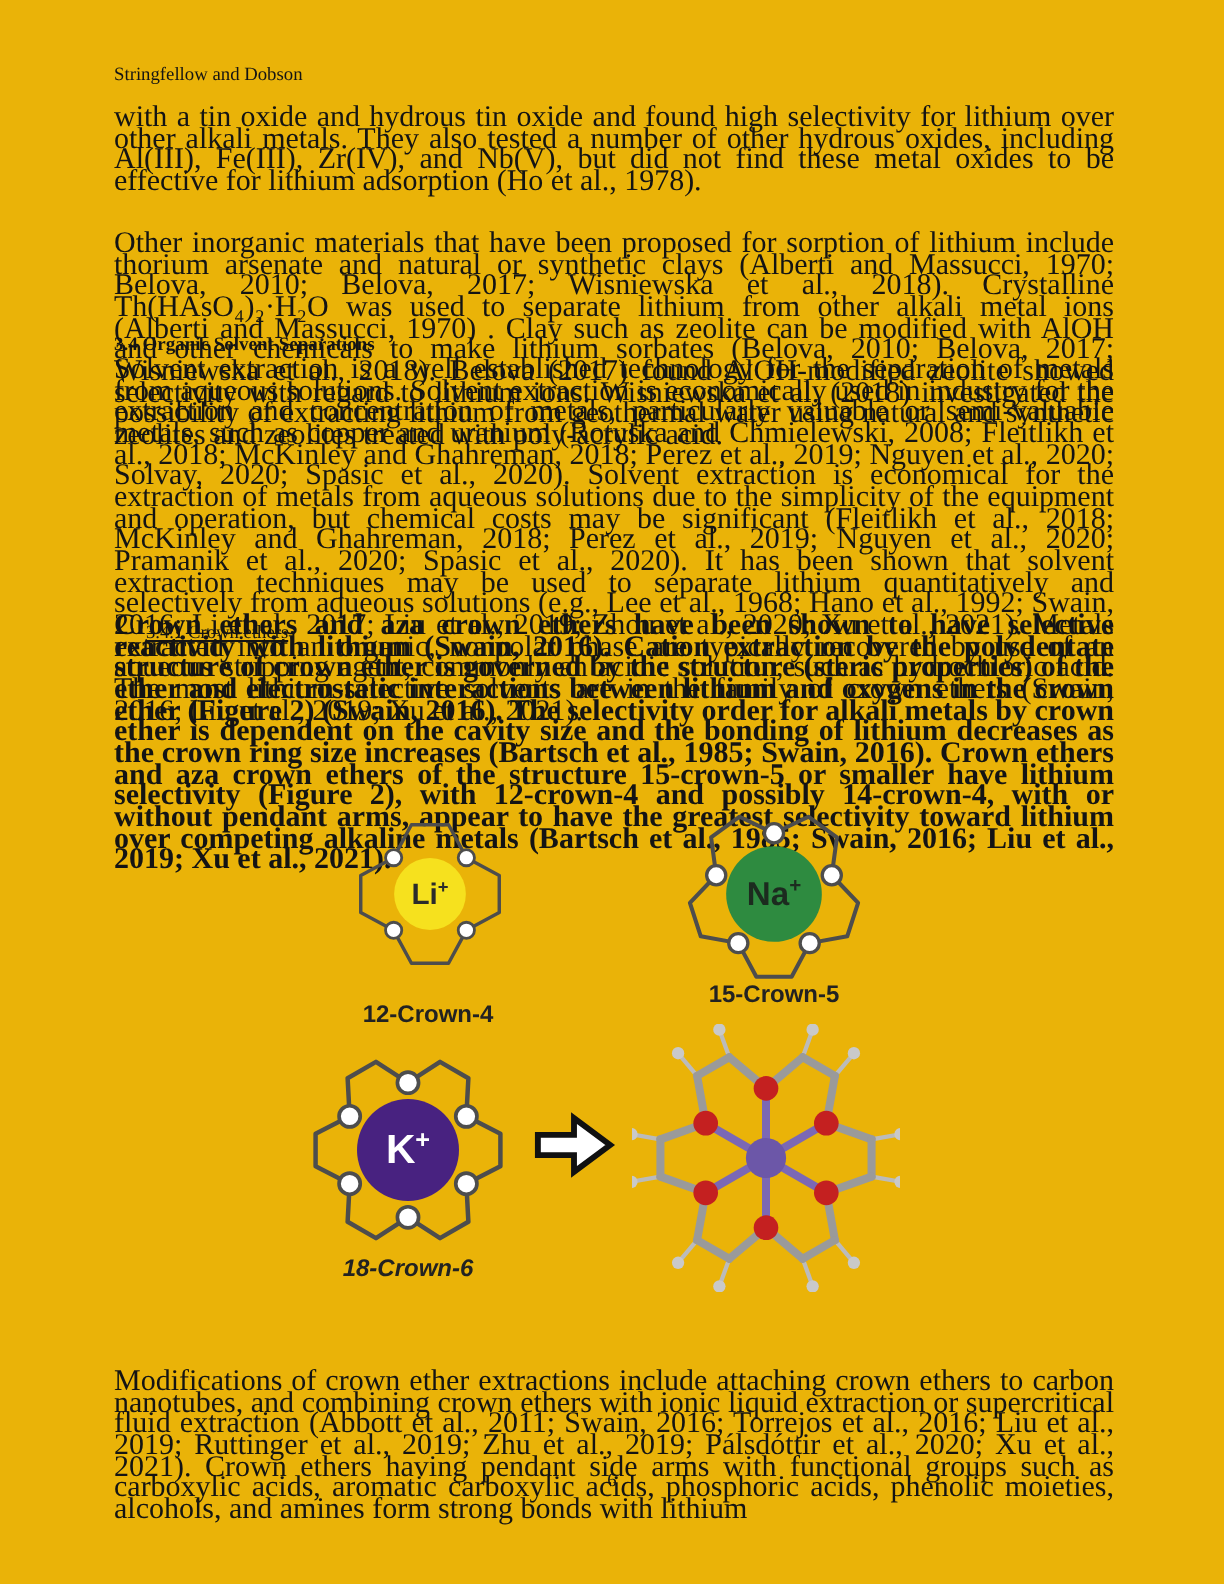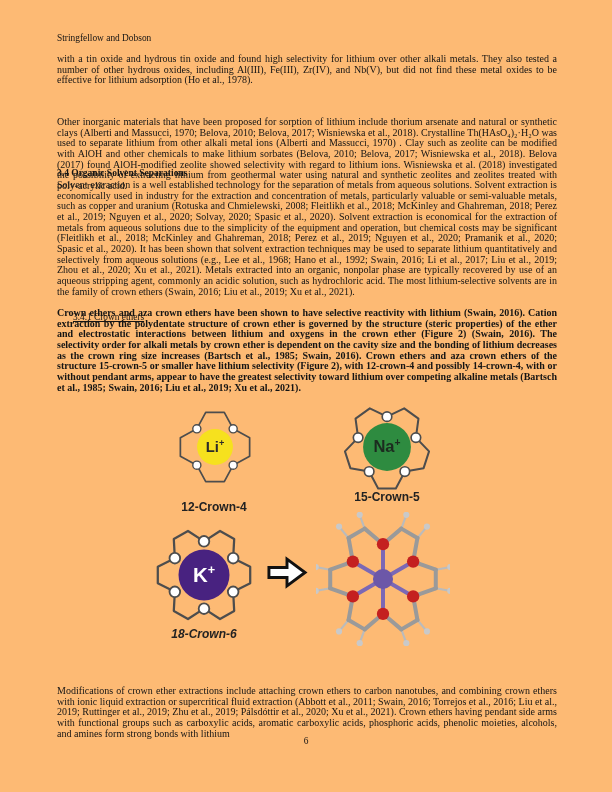--- a/index.html
+++ b/index.html
@@ -1,19 +1,19 @@
 <!DOCTYPE html>
 <html><head>
 <meta charset="utf-8">
 <style>
   html,body{margin:0;padding:0;background:#fff;}
-  .page{position:relative;width:612px;height:792px;background:#fdba74;overflow:hidden;
+  .page{position:relative;width:612px;height:792px;background:#eab308;overflow:hidden;
         font-family:"Liberation Serif",serif;color:#141414;}
   .running-head{position:absolute;left:57px;top:33px;font-size:9.4px;}
-  .body{position:absolute;left:57px;width:500px;margin:0;font-size:10px;line-height:10.65px;
+  .body{position:absolute;left:57px;width:500px;margin:0;font-size:15px;line-height:10.65px;
         text-align:justify;}
   .p1{top:54px;} .p2{top:97px;margin-top:20px;} .p3{top:180px;} .p4{top:308px;font-weight:bold;} .p5{top:686px;}
   .sec{position:absolute;left:57px;top:168px;margin:0;font-size:9.5px;font-weight:bold;}
   .subsec{position:absolute;left:57px;top:296px;margin:16px;font-size:9.35px;font-weight:normal;
         text-decoration:underline;}
   .figure{position:absolute;left:57px;top:400px;width:500px;height:252px;}
   .figure svg{position:absolute;display:block;}
   .svg-crown0{left:119px;top:8px;width:78px;height:78px;}
   .svg-crown1{left:284px;top:1px;width:92px;height:92px;}
   .svg-crown2{left:96px;top:124px;width:102px;height:102px;}

